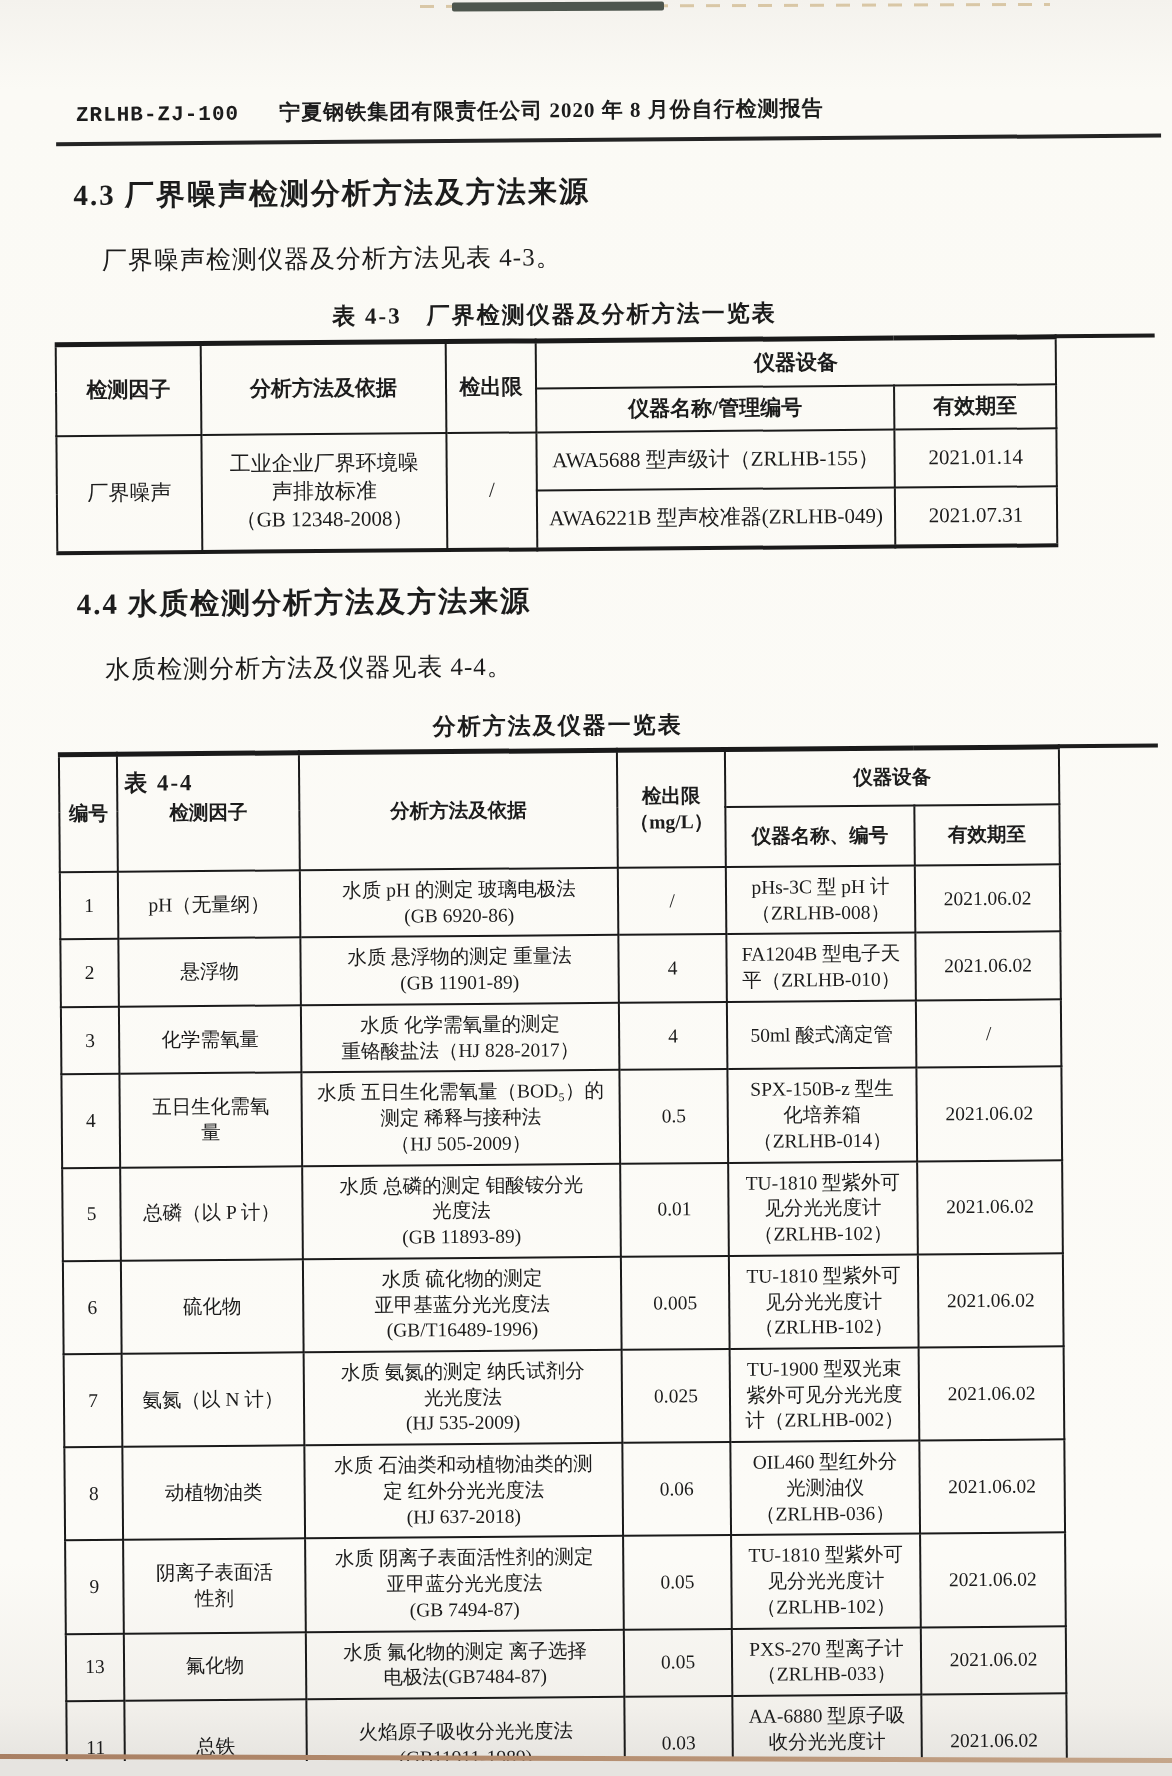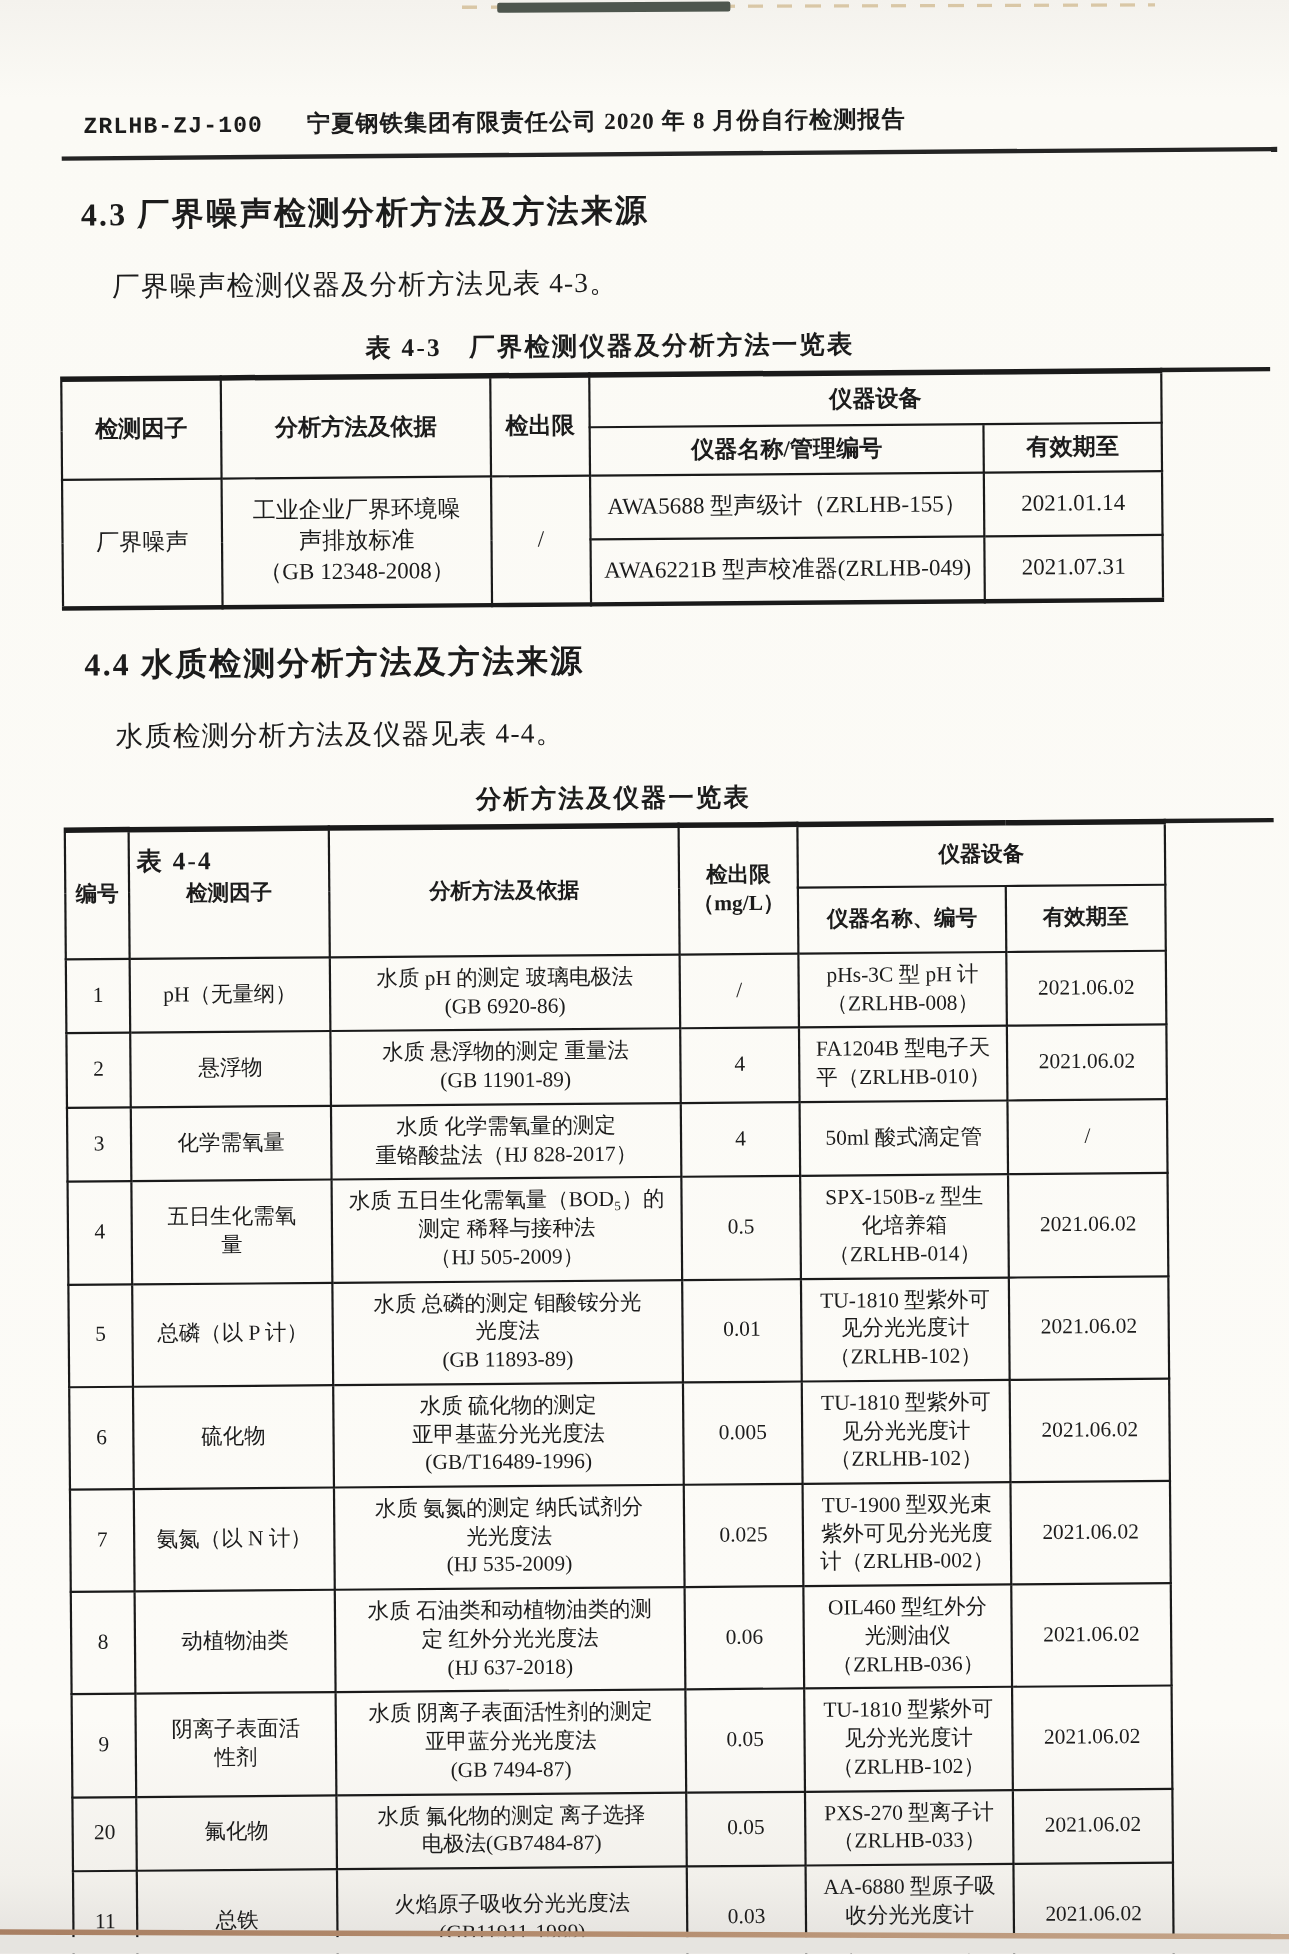--- a/index.html
+++ b/index.html
@@ -253,21 +253,21 @@
             <td>水质 阴离子表面活性剂的测定
 亚甲蓝分光光度法
 (GB 7494-87)</td>
             <td>0.05</td>
             <td>TU-1810 型紫外可
 见分光光度计
 （ZRLHB-102）</td>
             <td>2021.06.02</td>
           </tr>
           <tr>
-            <td>20</td>
+            <td>13</td>
             <td>氟化物</td>
             <td>水质 氟化物的测定 离子选择
 电极法(GB7484-87)</td>
             <td>0.05</td>
             <td>PXS-270 型离子计
 （ZRLHB-033）</td>
             <td>2021.06.02</td>
           </tr>
           <tr>
             <td>11</td>

